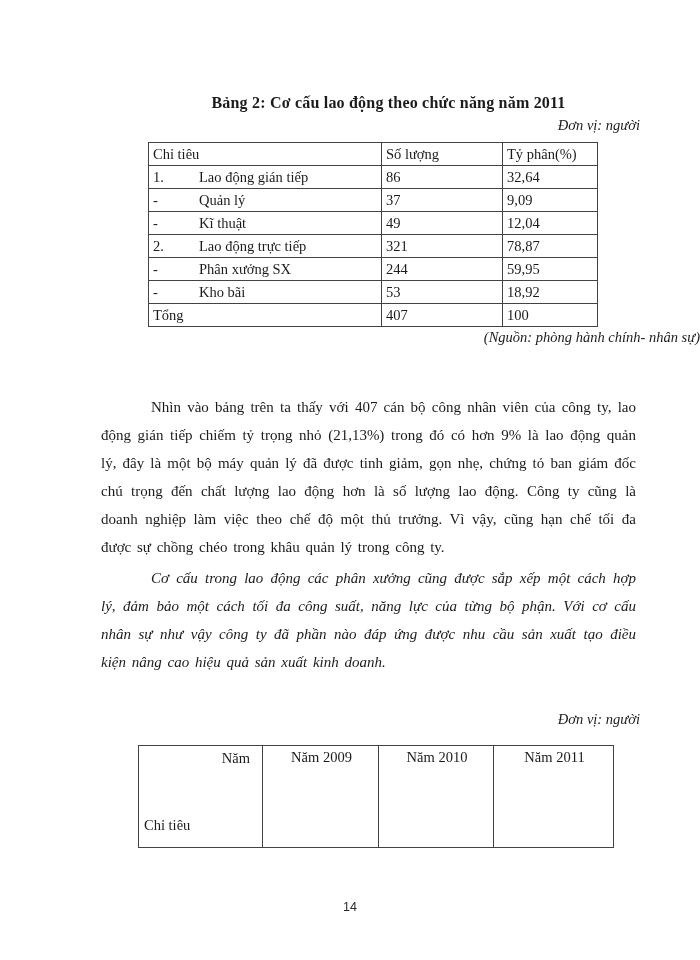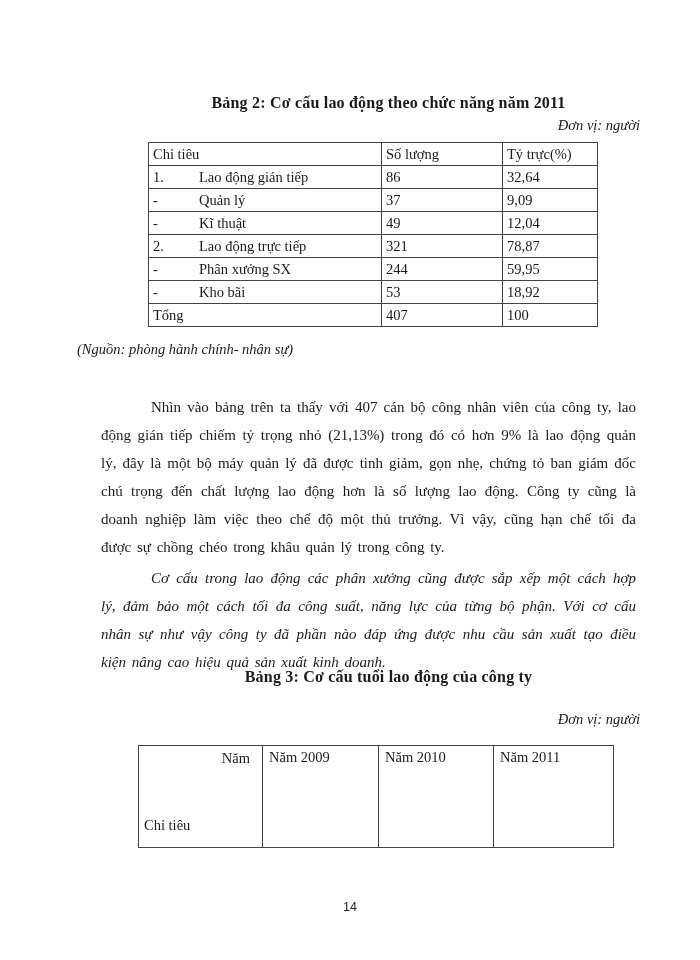--- a/index.html
+++ b/index.html
@@ -27,36 +27,36 @@
   table{border-collapse:collapse;table-layout:fixed;padding-left:44px;}
   .t1{top:142px;left:148px;width:449px;font-size:14.5px;}
   .t1 th,.t1 td{
     border:1px solid #434343;height:22px;padding:0 2px 0 4px;
     text-align:left;font-weight:normal;vertical-align:middle;line-height:1.15;
     overflow:hidden;white-space:nowrap;
   }
   .row-marker{display:inline-block;width:46px;}
 
   .source-line{
-    top:329px;left:77px;width:623px;text-align:left;
-    font-style:italic;font-size:14.5px;margin-top:12px;
+    top:329px;left:77px;width:623px;text-align:right;
+    font-style:italic;font-size:14.5px;
   }
 
   .para{
     left:85px;width:535px;margin:16px;
     text-align:justify;text-indent:50px;
     font-size:15px;line-height:28px;word-spacing:2px;
   }
   .para-1{top:377px;}
   .para-2{top:548px;font-style:italic;}
 
   .t2{top:745px;left:138px;width:475px;font-size:14.5px;}
   .t2 td{
     border:1px solid #434343;height:98px;padding:0;
-    vertical-align:top;text-align:left;line-height:1.15;
+    vertical-align:top;text-align:center;line-height:1.15;
   }
   .corner-cell{position:relative;}
   .corner-top{position:absolute;top:4px;right:12px;}
   .corner-bottom{position:absolute;bottom:13px;left:5px;}
   .year-cell{padding:3px 4px 0 6px !important;}
 
   .page-number{
     top:900px;left:0;width:700px;text-align:center;
     font-family:"Liberation Sans","DejaVu Sans",sans-serif;
     font-size:12.5px;color:#2a2a2a;
@@ -74,21 +74,21 @@
   <table class="abs t1">
     <colgroup>
         <col style="width:233px">
         <col style="width:121px">
         <col style="width:95px">
       </colgroup>
     <thead>
       <tr>
         <th>Chỉ tiêu</th>
         <th>Số lượng</th>
-        <th>Tỷ trực(%)</th>
+        <th>Tỷ phân(%)</th>
       </tr>
     </thead>
     <tbody>
       <tr>
         <td><span class="row-marker">1.</span><span>Lao động gián tiếp</span></td>
         <td>86</td>
         <td>32,64</td>
       </tr>
       <tr>
         <td><span class="row-marker">-</span><span>Quản lý</span></td>
@@ -121,21 +121,20 @@
         <td>100</td>
       </tr>
     </tbody>
   </table>
 
   <div class="abs source-line">(Nguồn: phòng hành chính- nhân sự)</div>
 
   <p class="abs para para-1">Nhìn vào bảng trên ta thấy với 407 cán bộ công nhân viên của công ty, lao động gián tiếp chiếm tỷ trọng nhỏ (21,13%) trong đó có hơn 9% là lao động quản lý, đây là một bộ máy quản lý đã được tinh giảm, gọn nhẹ, chứng tỏ ban giám đốc chú trọng đến chất lượng lao động hơn là số lượng lao động. Công ty cũng là doanh nghiệp làm việc theo chế độ một thủ trưởng. Vì vậy, cũng hạn chế tối đa được sự chồng chéo trong khâu quản lý trong công ty.</p>
   <p class="abs para para-2">Cơ cấu trong lao động các phân xưởng cũng được sắp xếp một cách hợp lý, đảm bảo một cách tối đa công suất, năng lực của từng bộ phận. Với cơ cấu nhân sự như vậy công ty đã phần nào đáp ứng được nhu cầu sản xuất tạo điều kiện nâng cao hiệu quả sản xuất kinh doanh.</p>
 
-  <div class="abs doc-title title-2">Bảng 3: Cơ cấu tuổi lao động của công ty</div>
 
   <div class="abs unit-label unit-2">Đơn vị: người</div>
 
   <table class="abs t2">
     <colgroup>
         <col style="width:124px">
         <col style="width:116px">
         <col style="width:115px">
         <col style="width:120px">
       </colgroup>

